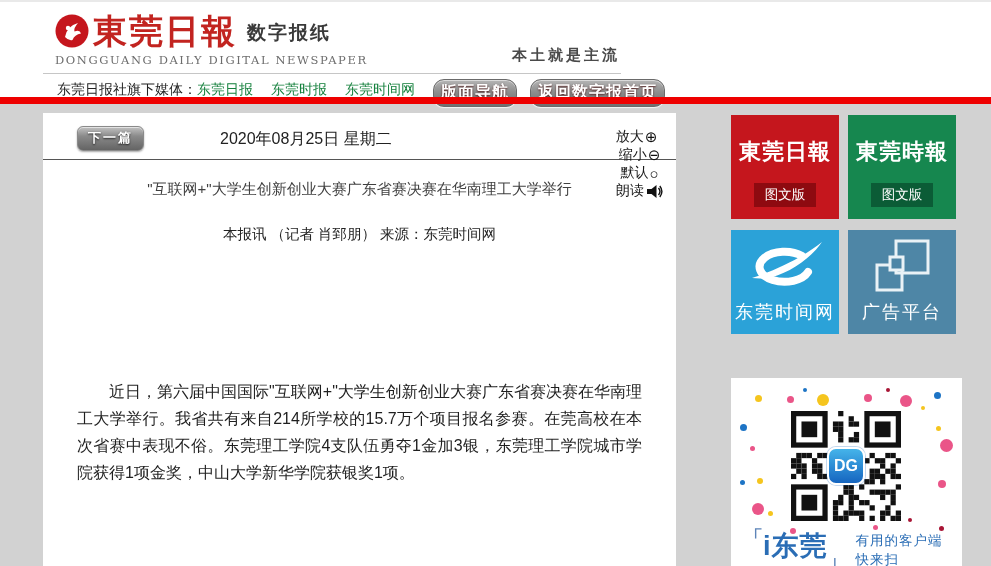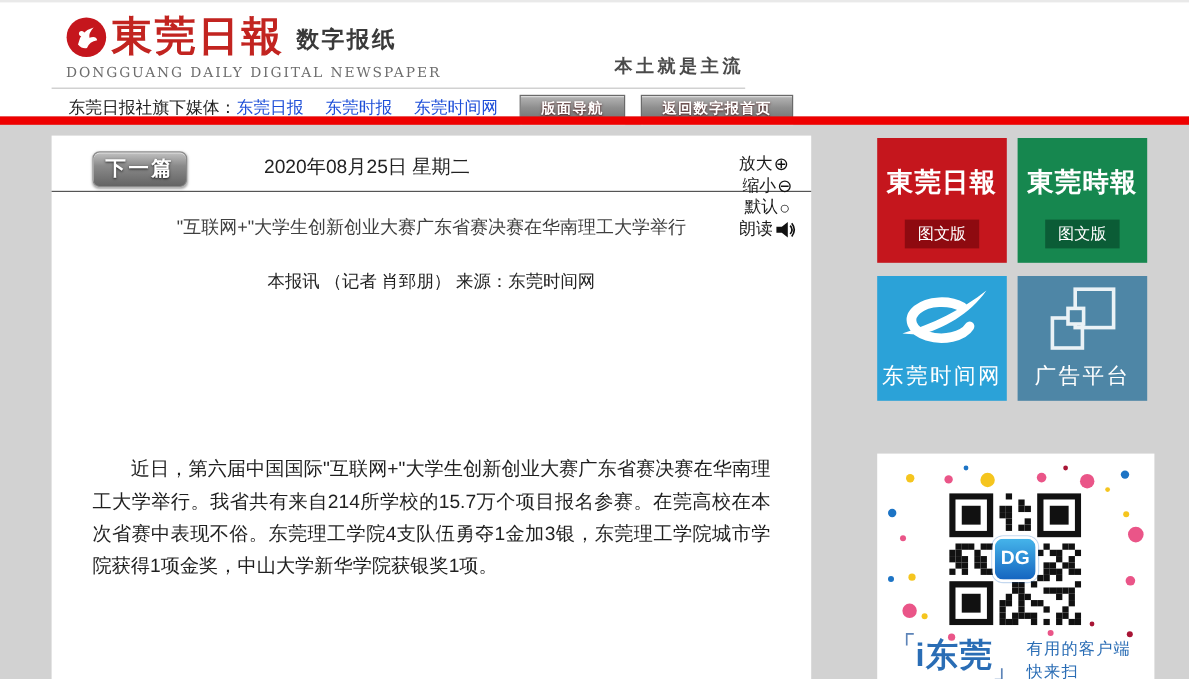--- a/index.html
+++ b/index.html
@@ -11,40 +11,40 @@
   .site-header { position:absolute; left:0; top:0; width:991px; height:97px; background:#ffffff; border-top:2px solid #e9e9e9; }
   .logo-block { position:absolute; left:55px; top:12px; cursor:pointer; }
   .logo-row { display:flex; align-items:flex-end; }
   .emblem { width:34px; height:34px; margin-right:4px; }
   .brand-cn { font-family:"DejaVu Serif", serif; font-weight:bold; font-size:34px; line-height:34px; color:#c22420; letter-spacing:2px; }
   .brand-suffix { font-size:19px; font-weight:bold; color:#3a3a3a; margin-left:10px; padding-bottom:2px; letter-spacing:2px; }
   .brand-en { font-family:"DejaVu Serif", serif; font-size:11.5px; color:#6d6d6d; letter-spacing:1.6px; margin-top:5px; }
   .tagline { position:absolute; left:512px; top:44px; font-family:"DejaVu Serif", serif; font-size:15px; font-weight:bold; color:#4a4a4a; letter-spacing:3px; }
   .header-divider { position:absolute; left:43px; top:71px; width:578px; height:1px; background:#c6c6c6; }
   .media-nav { position:absolute; left:57px; top:79px; font-size:14px; color:#222; }
-  .media-nav a { color:#1d4ed8; text-decoration:none; margin-right:18px; cursor:pointer; }
+  .media-nav a { color:#15803d; text-decoration:none; margin-right:18px; cursor:pointer; }
   .header-buttons { position:absolute; left:433px; top:77px; display:flex; gap:13px; }
   .gray-btn {
     background:linear-gradient(#b6b6b6,#8e8e8e 45%,#6f6f6f);
-    border:1px solid #6a6a6a; border-radius:0;
-    color:#fff; font-weight:bold; font-size:12px; letter-spacing:1px;
-    padding:2px 17px 3px; cursor:pointer;
+    border:1px solid #6a6a6a; border-radius:11px;
+    color:#fff; font-weight:bold; font-size:16px; letter-spacing:1px;
+    padding:2px 7px 3px; cursor:pointer;
     text-shadow:0 1px 2px rgba(70,10,10,.9);
     box-shadow:0 1px 1px rgba(255,255,255,.8), inset 0 1px 0 rgba(255,255,255,.5);
   }
   .red-bar { position:absolute; left:0; top:97px; width:991px; height:7px; background:#ee0000; }
 
   
   .article-panel { position:absolute; left:43px; top:113px; width:633px; height:453px; background:#ffffff; }
   .toolbar { position:relative; height:47px; border-bottom:1px solid #555; }
   .next-btn {
     position:absolute; left:34px; top:13px;
     background:linear-gradient(#c2c2c2,#8a8a8a 40%,#646464);
     border:1px solid #8a8a8a; border-radius:6px;
-    color:#fff; font-weight:bold; font-size:17px; letter-spacing:2px;
+    color:#fff; font-weight:bold; font-size:13px; letter-spacing:2px;
     padding:2px 10px 3px; cursor:pointer;
     text-shadow:0 1px 2px rgba(0,0,0,.8);
     box-shadow:0 1px 2px rgba(0,0,0,.35), inset 0 1px 0 rgba(255,255,255,.55);
   }
   .toolbar-date { position:absolute; left:177px; top:16px; font-size:16px; color:#222; }
   .toolbar-controls { position:absolute; right:13px; top:15px; display:flex; align-items:center; font-size:14px; color:#1a1a1a;flex-direction:column; }
   .ctrl { display:flex; align-items:center; cursor:pointer; margin-left:6px; }
   .ctrl:first-child { margin-left:0; }
   .ctrl .glyph { font-size:15px; margin-left:1px; color:#111; }
   .speaker-svg { margin-left:2px; }

